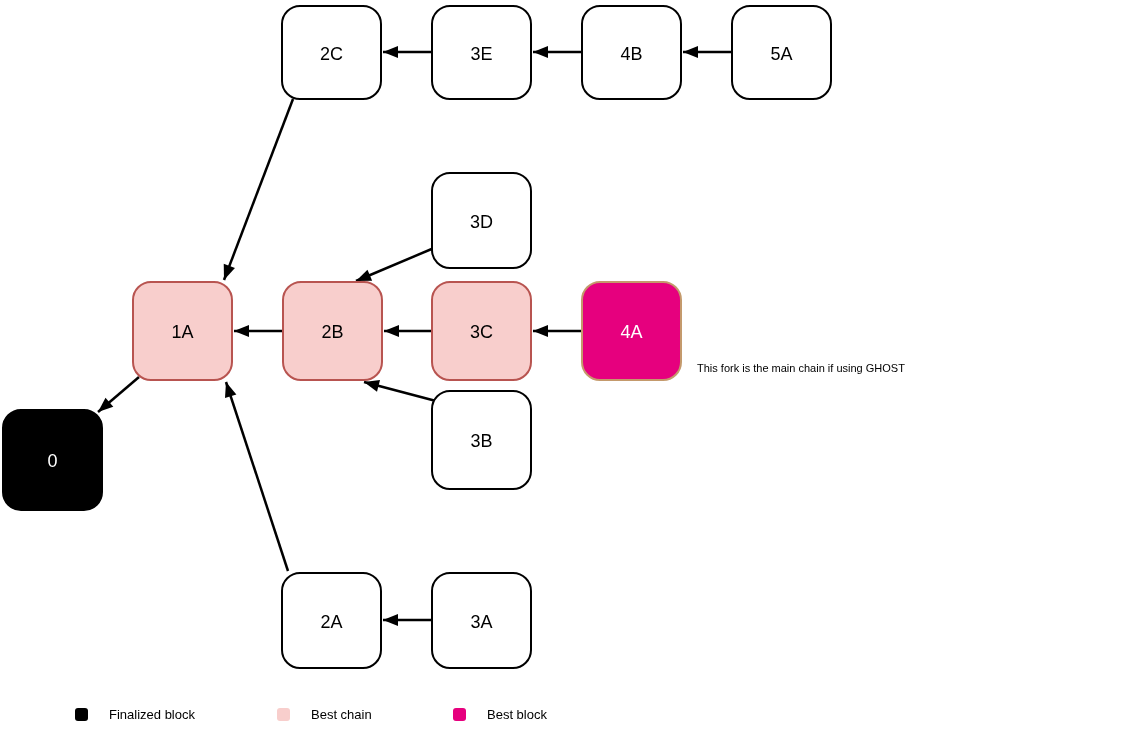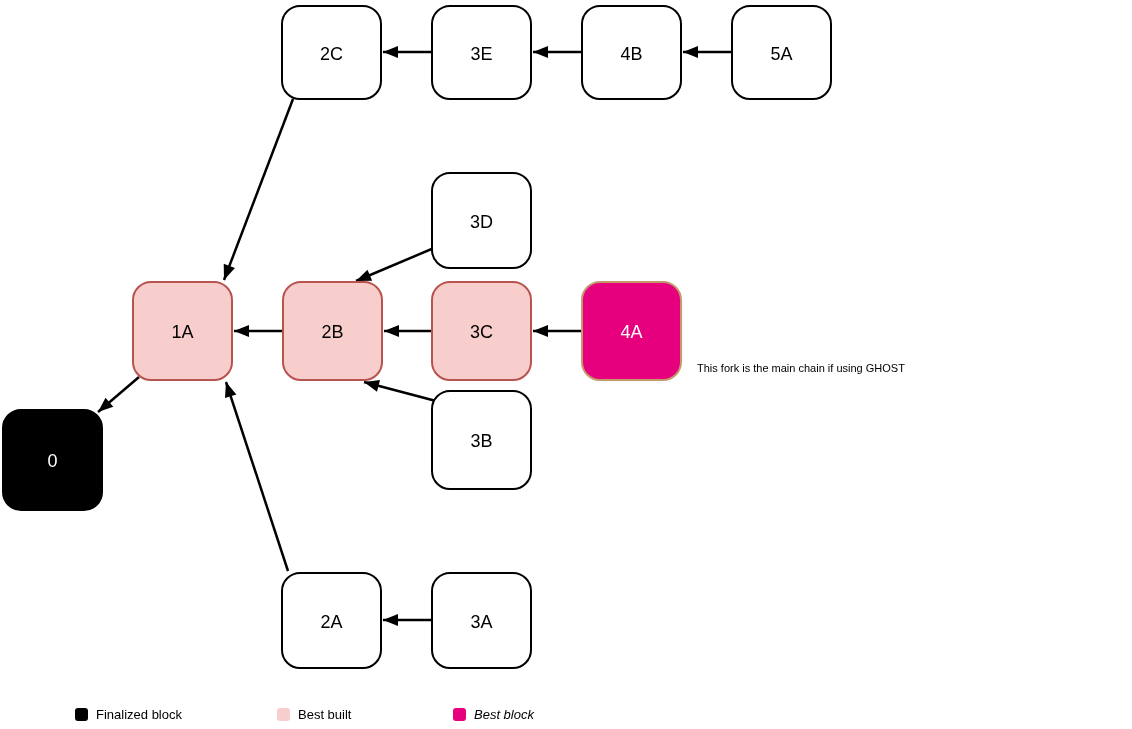--- a/index.html
+++ b/index.html
@@ -33,36 +33,36 @@
     color: #000000;
     white-space: nowrap;
     margin-top: 48px;
   }
   .legend-item {
     position: absolute;
     top: 704px;
     height: 20px;
     display: flex;
     align-items: center;
-    gap: 8px;
+    gap: 21px;
   }
   .legend-item .swatch {
     width: 13px;
     height: 13px;
     border-radius: 3px;
     flex: 0 0 auto;
   }
   .legend-item .legend-label {
     font-size: 13px;
     color: #000000;
     white-space: nowrap;
   }
   #legend-finalized { left: 75px; }
   #legend-best-chain { left: 277px; }
-  #legend-best-block { left: 453px; font-style: italic; }
+  #legend-best-block { left: 453px; }
 </style>
 </head>
 <body>
 
 <div class="canvas">
 
   <svg class="diagram" width="1132" height="729" viewBox="0 0 1132 729">
     <defs>
       <marker id="arrowhead" markerUnits="userSpaceOnUse" markerWidth="18" markerHeight="14" refX="16" refY="7" orient="auto">
         <path d="M1,1 L16,7 L1,13 Z" stroke="none" fill="#000000"></path>
@@ -142,21 +142,21 @@
     <div>This fork is the main chain if using GHOST</div>
   </div>
 
   <div class="legend-item" id="legend-finalized">
     <span class="swatch" style="background: rgb(0, 0, 0);"></span>
     <span class="legend-label">Finalized block</span>
   </div>
 
   <div class="legend-item" id="legend-best-chain">
     <span class="swatch" style="background: rgb(248, 206, 204);"></span>
-    <span class="legend-label">Best built</span>
+    <span class="legend-label">Best chain</span>
   </div>
 
   <div class="legend-item" id="legend-best-block">
     <span class="swatch" style="background: rgb(230, 0, 126);"></span>
     <span class="legend-label">Best block</span>
   </div>
 
 </div>
 
 </body></html>

